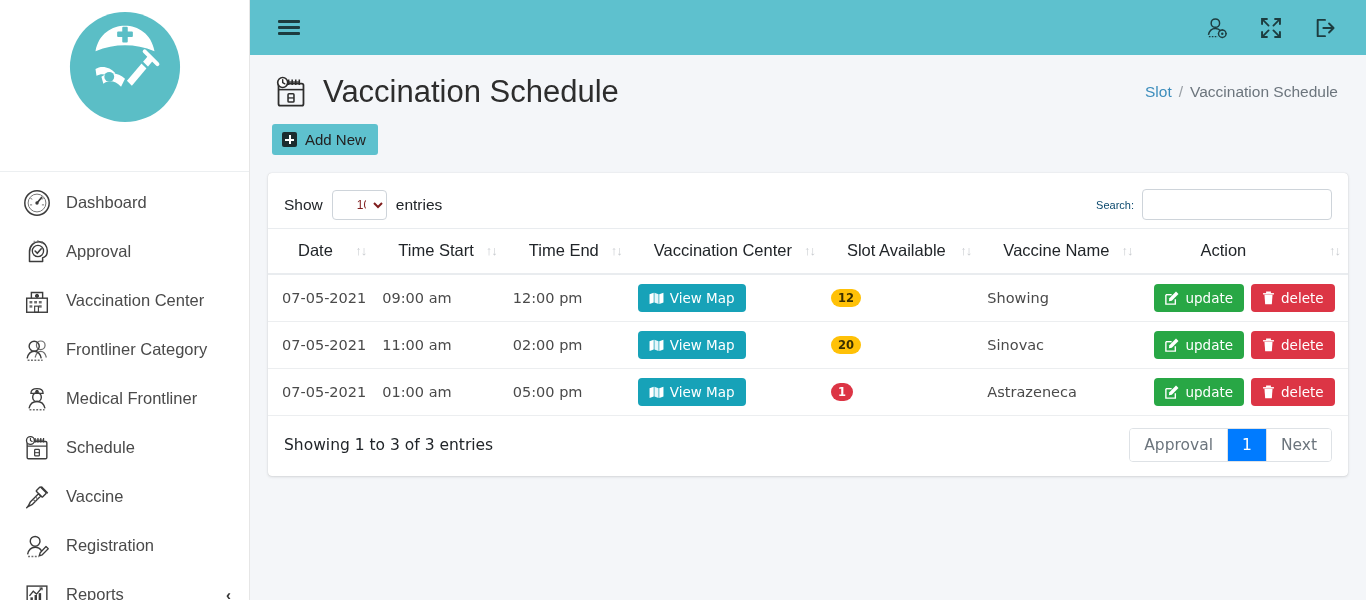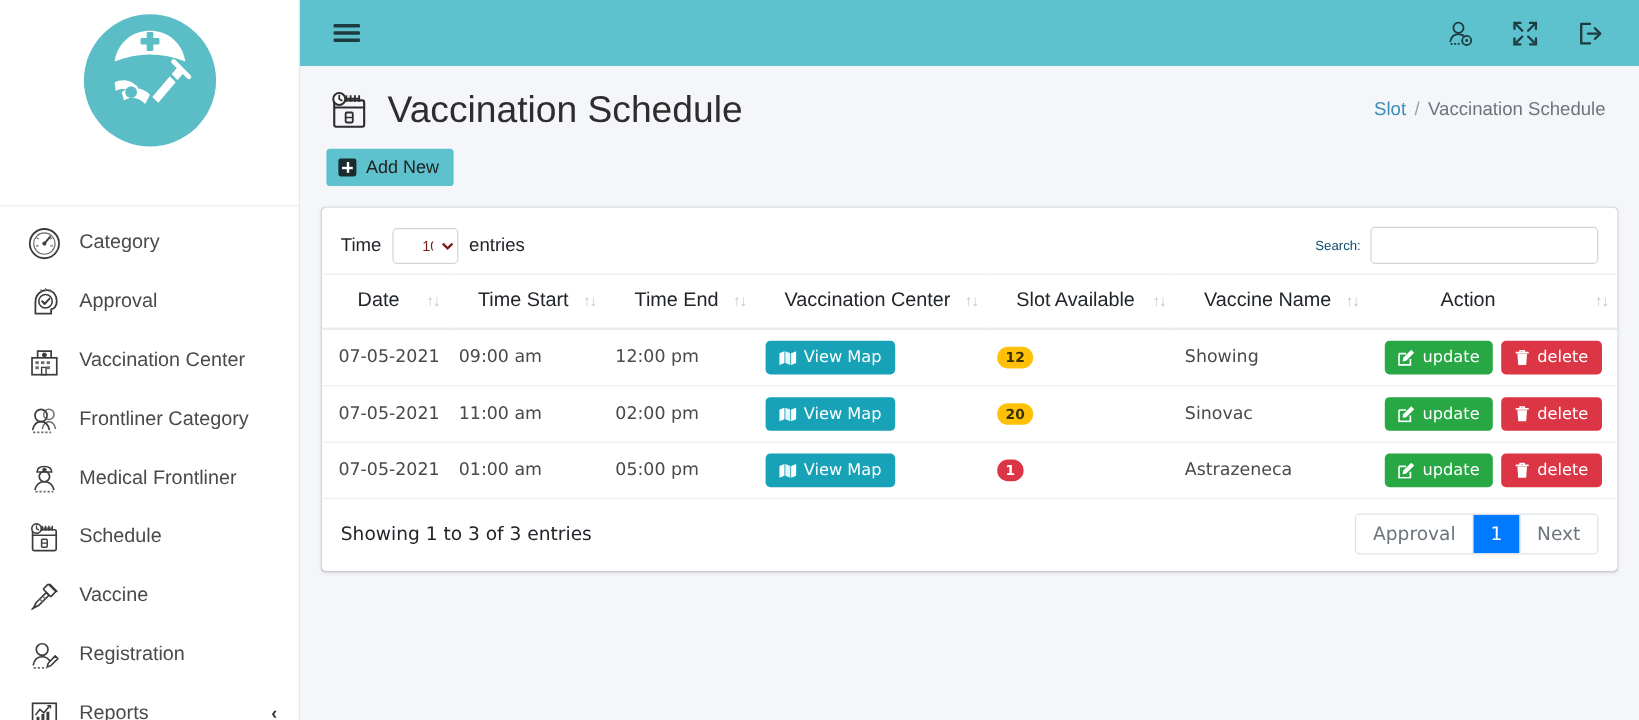--- a/index.html
+++ b/index.html
@@ -225,21 +225,21 @@
     <nav class="nav">
 
       <div class="nav-item">
         <svg class="nav-ico" viewBox="0 0 32 32">
           <circle cx="16" cy="16" r="13" fill="none" stroke="#3c3c3c" stroke-width="1.6"></circle>
           <circle cx="16" cy="16" r="9.5" fill="none" stroke="#6e6e6e" stroke-width="1"></circle>
           <path d="M16 16 L21 10" stroke="#3c3c3c" stroke-width="1.7" stroke-linecap="round"></path>
           <circle cx="16" cy="16" r="1.8" fill="#3c3c3c"></circle>
           <path d="M9 11 L11 12 M23 11 L21 12 M8.5 18 L10.8 18 M23.5 18 L21.2 18" stroke="#6e6e6e" stroke-width="1"></path>
         </svg>
-        <span class="nav-label">Category</span>
+        <span class="nav-label">Dashboard</span>
       </div>
 
       <div class="nav-item">
         <svg class="nav-ico" viewBox="0 0 32 32">
           <path d="M8 26 L8 16 C8 9 13 5 18 5 C24 5 27 10 27 15 C27 20 24 22 22 22 L22 26 Z" fill="none" stroke="#3c3c3c" stroke-width="1.6" stroke-linejoin="round"></path>
           <circle cx="17" cy="15" r="6" fill="none" stroke="#3c3c3c" stroke-width="1.4"></circle>
           <path d="M14 15 L16.3 17.4 L20.5 12.6" fill="none" stroke="#3c3c3c" stroke-width="1.7" stroke-linecap="round" stroke-linejoin="round"></path>
           <path d="M13 7 L13 4 M17 6 L17 3.2 M21 7 L21.5 4.4" stroke="#6e6e6e" stroke-width="1"></path>
         </svg>
         <span class="nav-label">Approval</span>
@@ -395,21 +395,21 @@
         <button class="btn-addnew">
           <span class="plus-sq"></span>
           <span>Add New</span>
         </button>
       </div>
 
       <div class="card">
 
         <div class="card-top">
           <div class="show-entries">
-            <span>Time</span>
+            <span>Show</span>
             <select class="entries-select">
               <option>10</option>
               <option>25</option>
               <option>50</option>
               <option>100</option>
             </select>
             <span>entries</span>
           </div>
           <div class="search-wrap">
             <span class="search-label">Search:</span>

